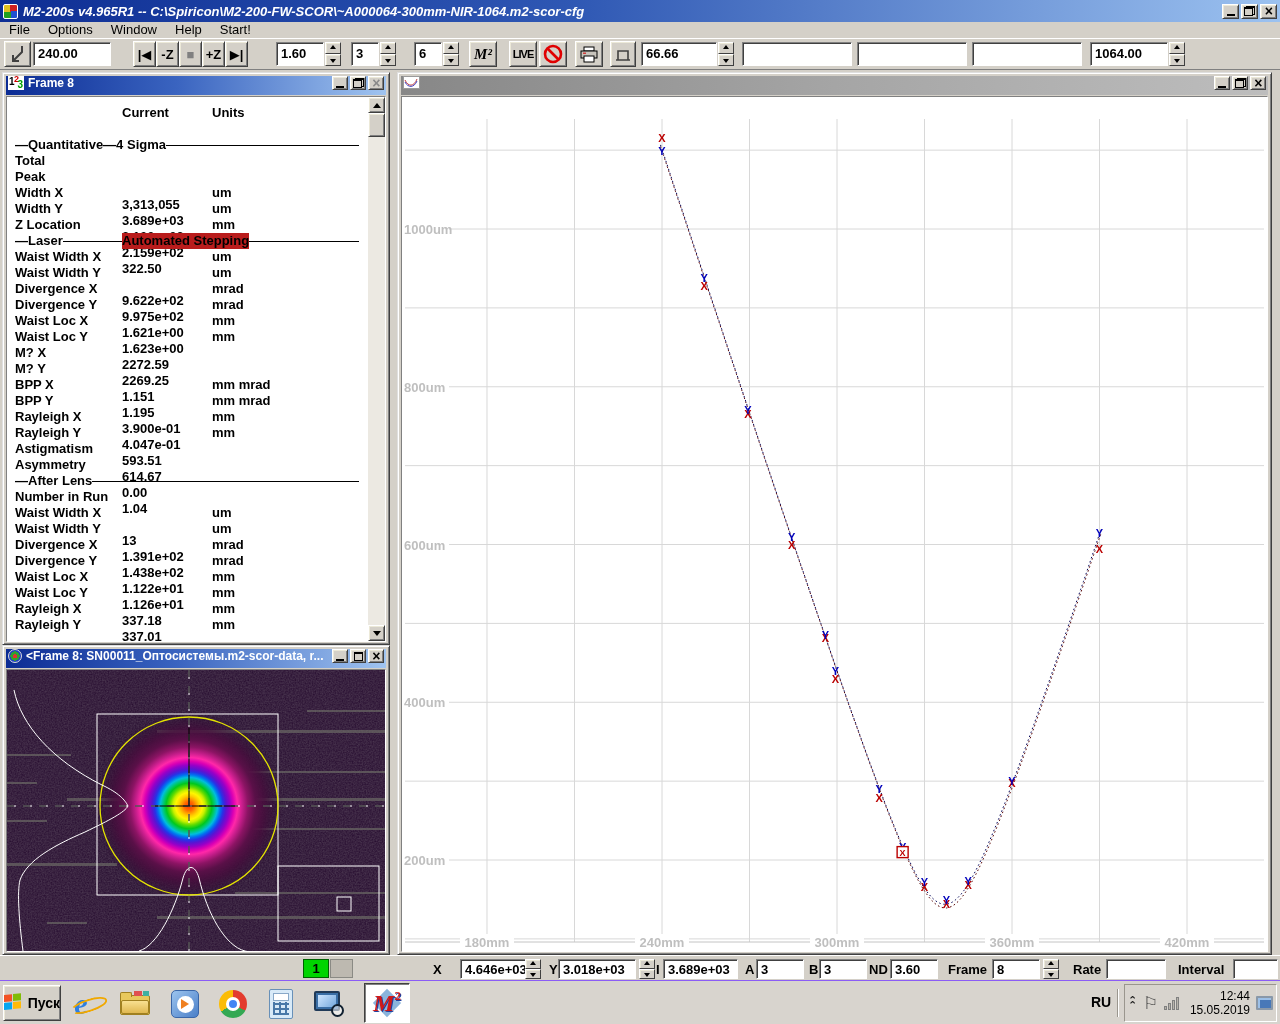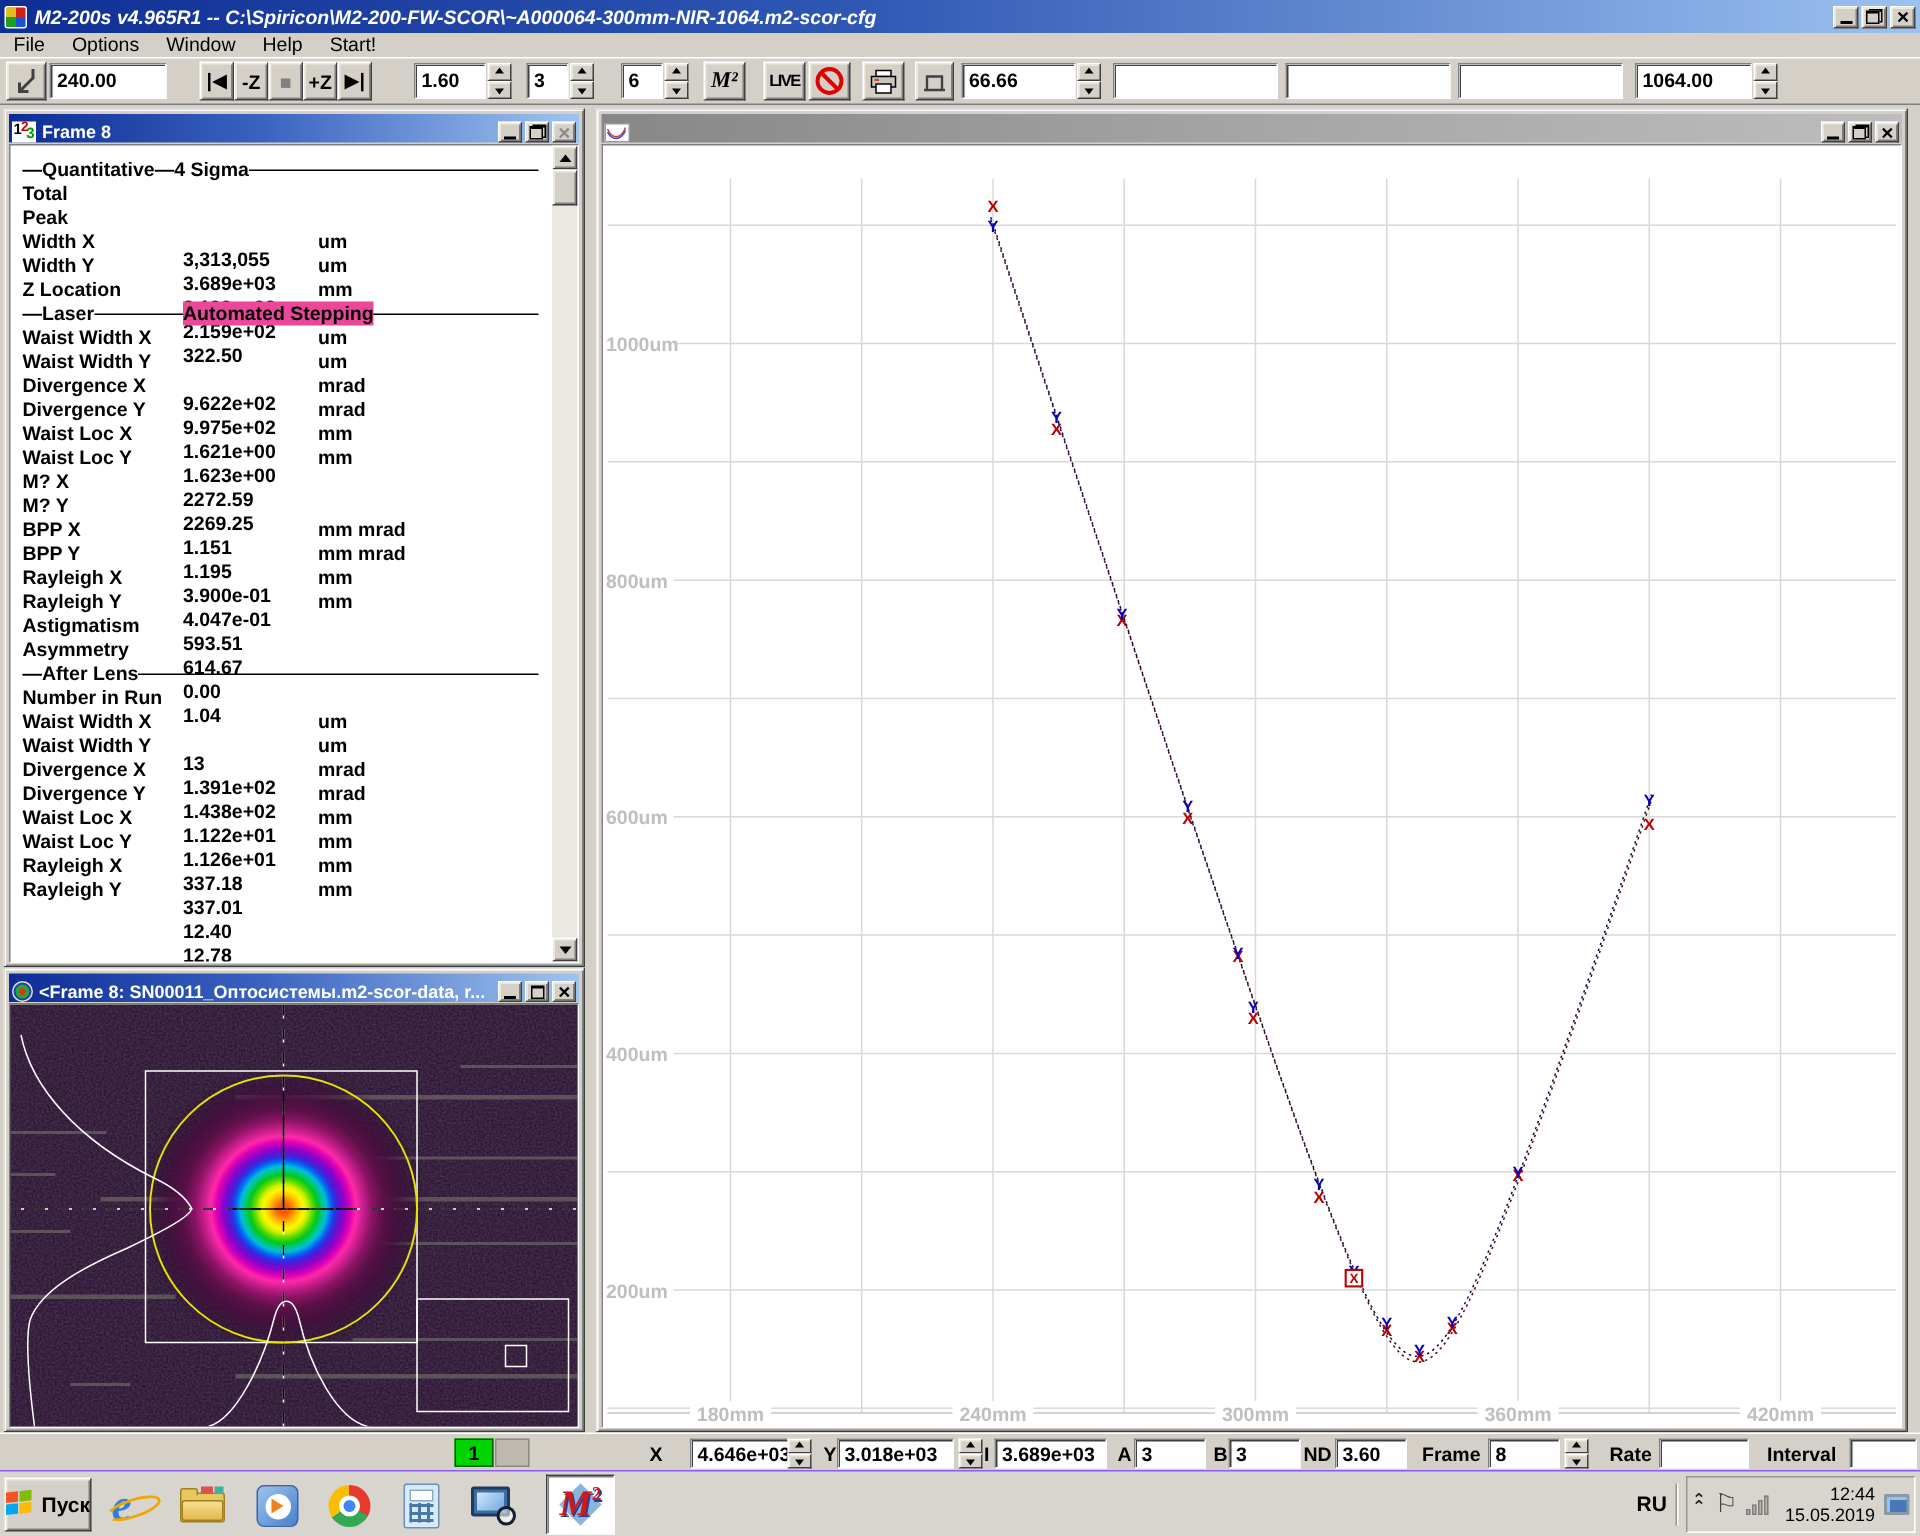--- a/index.html
+++ b/index.html
@@ -49,21 +49,21 @@
        border-color:#fff #404040 #404040 #fff;box-shadow:inset 1px 1px 0 #ece9d8;}
   .sb2.up::after,.sb2.dn::after{content:'';position:absolute;left:50%;top:50%;
        transform:translate(-50%,-50%);border:3px solid transparent;}
   .sb2.up::after{border-bottom:4px solid #000;border-top:none;margin-top:-1px;}
   .sb2.dn::after{border-top:4px solid #000;border-bottom:none;margin-top:1px;}
 
   
   .win{position:absolute;background:#d4d0c8;border:1px solid;
        border-color:#dfdfdf #404040 #404040 #dfdfdf;
        box-shadow:inset 1px 1px 0 #fff, inset -1px -1px 0 #808080;padding:3px;}
-  .win-titlebar{height:19px;display:flex;align-items:flex-end;padding:0 2px;margin-bottom:1px;}
+  .win-titlebar{height:19px;display:flex;align-items:flex-start;padding:0 2px;margin-bottom:1px;}
   .win-titlebar.active{background:linear-gradient(90deg,#0c2c94 0%,#3a64c0 45%,#a0c4f0 100%);}
   .win-titlebar.inactive{background:linear-gradient(90deg,#878787 0%,#a5a5a5 50%,#bdbdbd 100%);}
   .win-title-text{color:#fff;font-weight:bold;font-size:12px;margin-left:4px;flex:1;
       white-space:nowrap;overflow:hidden;}
   .wbtn-s{width:16px;height:14px;margin-left:2px;display:inline-flex;align-items:center;
       justify-content:center;flex:none;}
   .win-content{position:relative;background:#fff;border:1px solid;
       border-color:#808080 #fff #fff #808080;overflow:hidden;}
 
   
@@ -75,21 +75,21 @@
   #results-rows{position:absolute;left:8px;top:8px;right:24px;}
   .res-header{display:flex;height:16px;margin-bottom:16px;}
   .res-header .h1{margin-left:107px;width:90px;}
   .data-row{display:flex;height:16px;white-space:nowrap;}
   .data-row .c0{width:107px;flex:none;}
   .data-row .c1{width:90px;flex:none;margin-top:44px;}
   .data-row .c2{flex:1;}
   .sec-row{position:relative;height:16px;white-space:nowrap;}
   .sec-row::before{content:'';position:absolute;left:0;right:2px;top:8px;border-top:1px solid #000;}
   .sec-label{position:relative;background:#fff;}
-  .sec-mid{position:absolute;left:107px;top:0;background:#ec4899;}
+  .sec-mid{position:absolute;left:107px;top:0;background:#b91c1c;}
   .vscroll{position:absolute;right:0;top:0;bottom:0;width:17px;background:#ece9e2;}
   .vs-btn{position:absolute;left:0;width:17px;height:16px;display:flex;align-items:center;justify-content:center;}
   .vs-thumb{position:absolute;left:0;top:16px;width:17px;height:24px;}
   .tri-up{border:4px solid transparent;border-bottom:5px solid #000;border-top:none;}
   .tri-dn{border:4px solid transparent;border-top:5px solid #000;border-bottom:none;}
 
   
   .beam-ico{width:14px;height:14px;border-radius:50%;flex:none;
     background:radial-gradient(circle,#e03030 0 25%,#30a030 25% 55%,#2040c0 55% 100%);
     border:1px solid #dcdcdc;}
@@ -281,20 +281,24 @@
         </span>
       <span class="wbtn-s raised">
           <i class="g-restore"></i>
         </span>
       <span class="wbtn-s raised">
           <i class="g-close dim"></i>
         </span>
     </div>
     <div class="win-content" id="results-content" style="height:546px;">
       <div id="results-rows">
+        <div class="res-header">
+          <span class="h1">Current</span>
+          <span class="h2">Units</span>
+        </div>
       <div class="sec-row"><span class="sec-label">—Quantitative—4 Sigma</span></div>
           <div class="data-row">
             <span class="c0">Total</span>
             <span class="c1">3,313,055</span>
             <span class="c2"></span>
           </div>
           <div class="data-row">
             <span class="c0">Peak</span>
             <span class="c1">3.689e+03</span>
             <span class="c2"></span>

